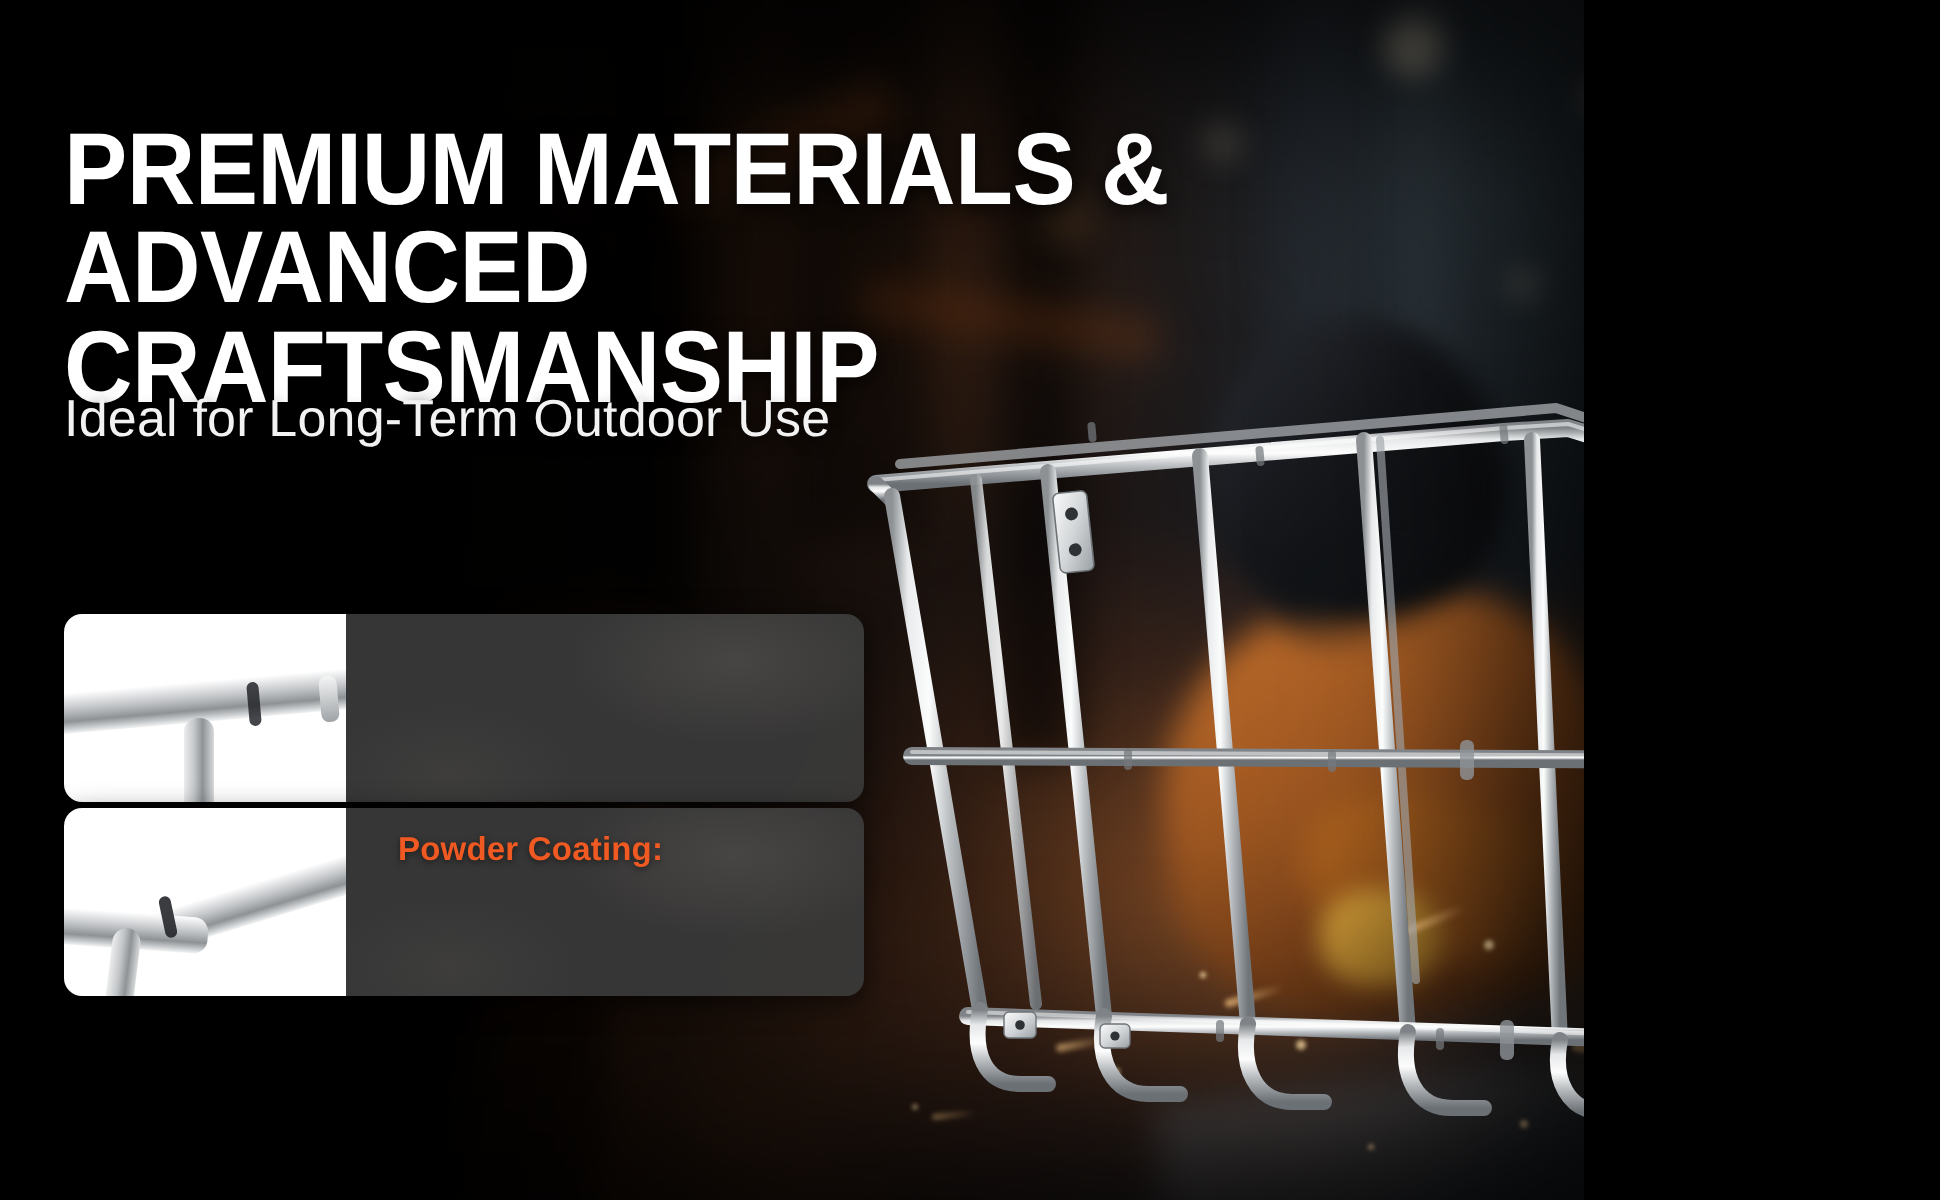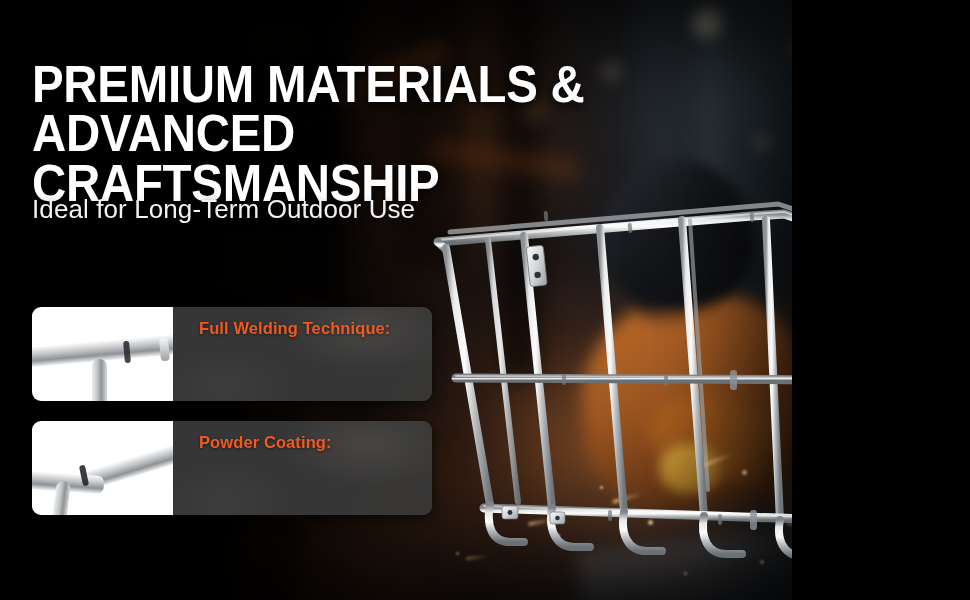--- a/index.html
+++ b/index.html
@@ -146,21 +146,21 @@
 
   .card {
     position:relative;
     display:flex;
     width:400px;
     height:94px;
     border-radius:9px;
     overflow:hidden;
     box-shadow:0 3px 14px rgba(0,0,0,0.6);
   }
-  .card + .card { margin-top:20px; }
+  .card + .card { margin-top:3px; }
 
   .thumb {
     position:relative;
     width:141px; height:100%;
     background:#ffffff;
     flex:0 0 141px;
     overflow:hidden;
   }
 
   
@@ -413,21 +413,20 @@
     <div class="cards">
 
       <div class="card">
         <div class="thumb">
           <div class="tube t1-main"></div>
           <div class="tube t1-leg"></div>
           <div class="t1-ring"></div>
           <div class="t1-cap"></div>
         </div>
         <div class="card-body">
-          <div class="card-title">Full Welding Technique:</div>
         </div>
       </div>
 
       <div class="card">
         <div class="thumb">
           <div class="tube t2-arm"></div>
           <div class="tube t2-low"></div>
           <div class="tube t2-leg"></div>
           <div class="t2-ring"></div>
         </div>

